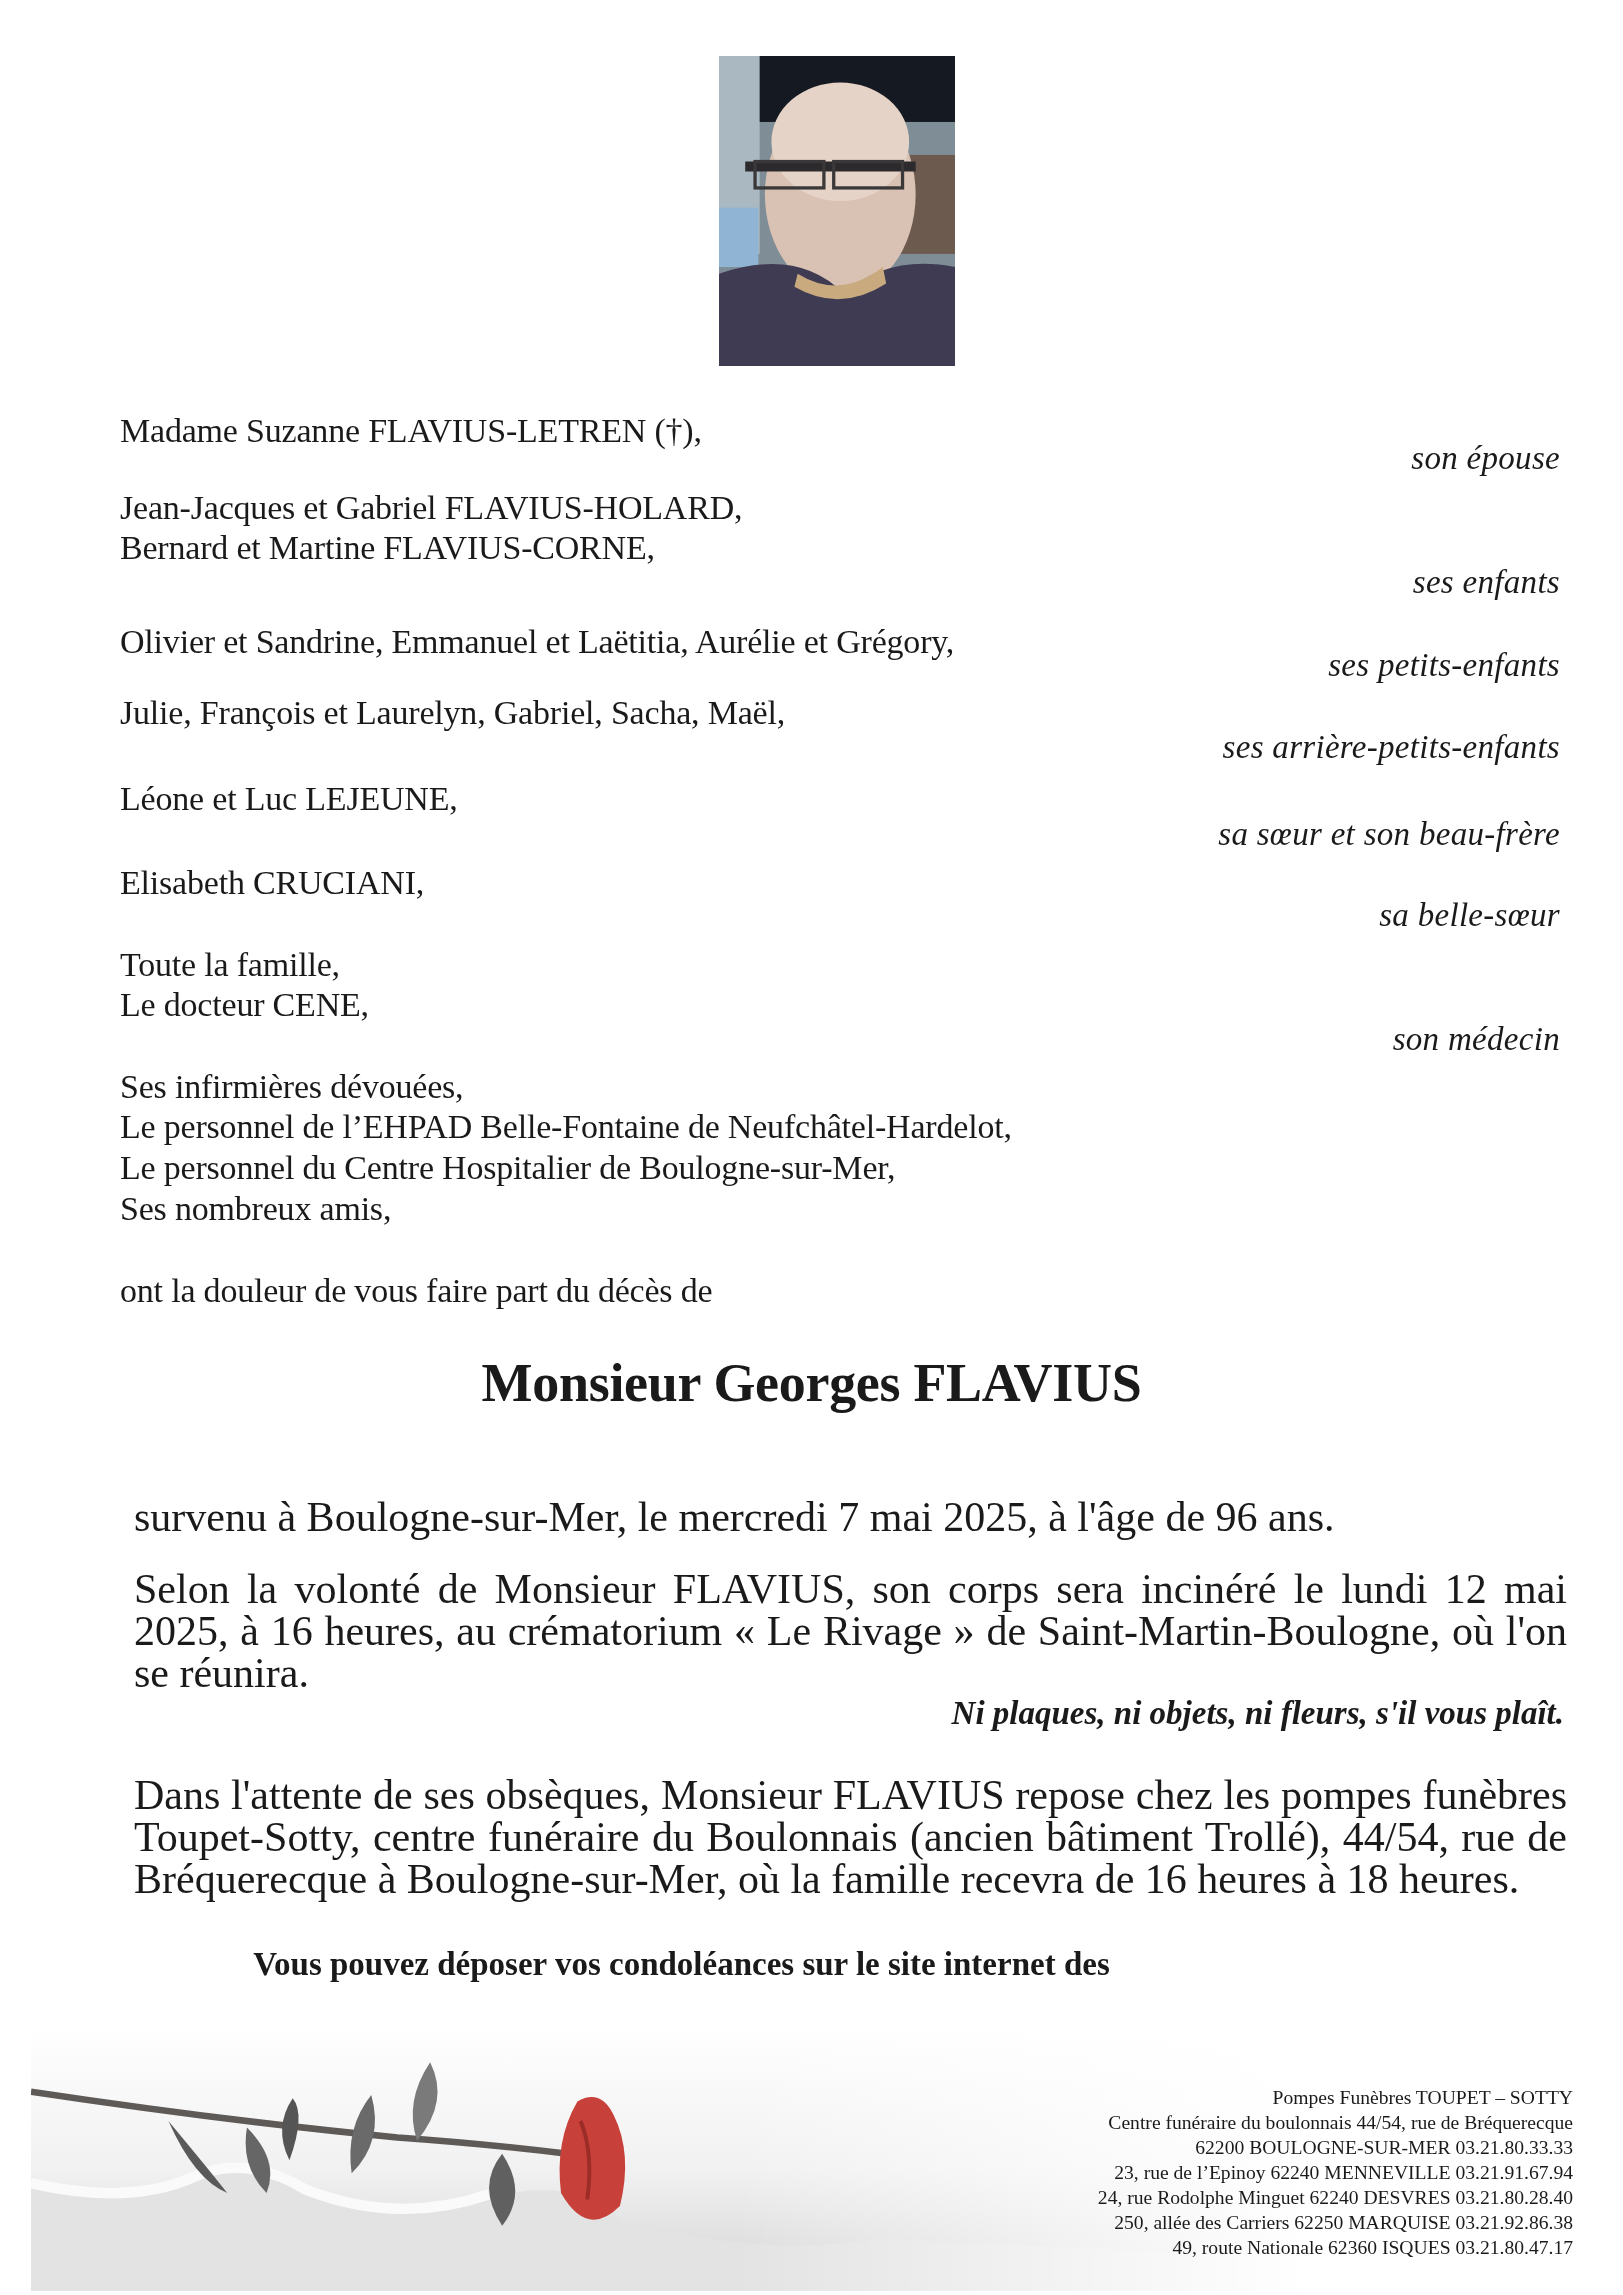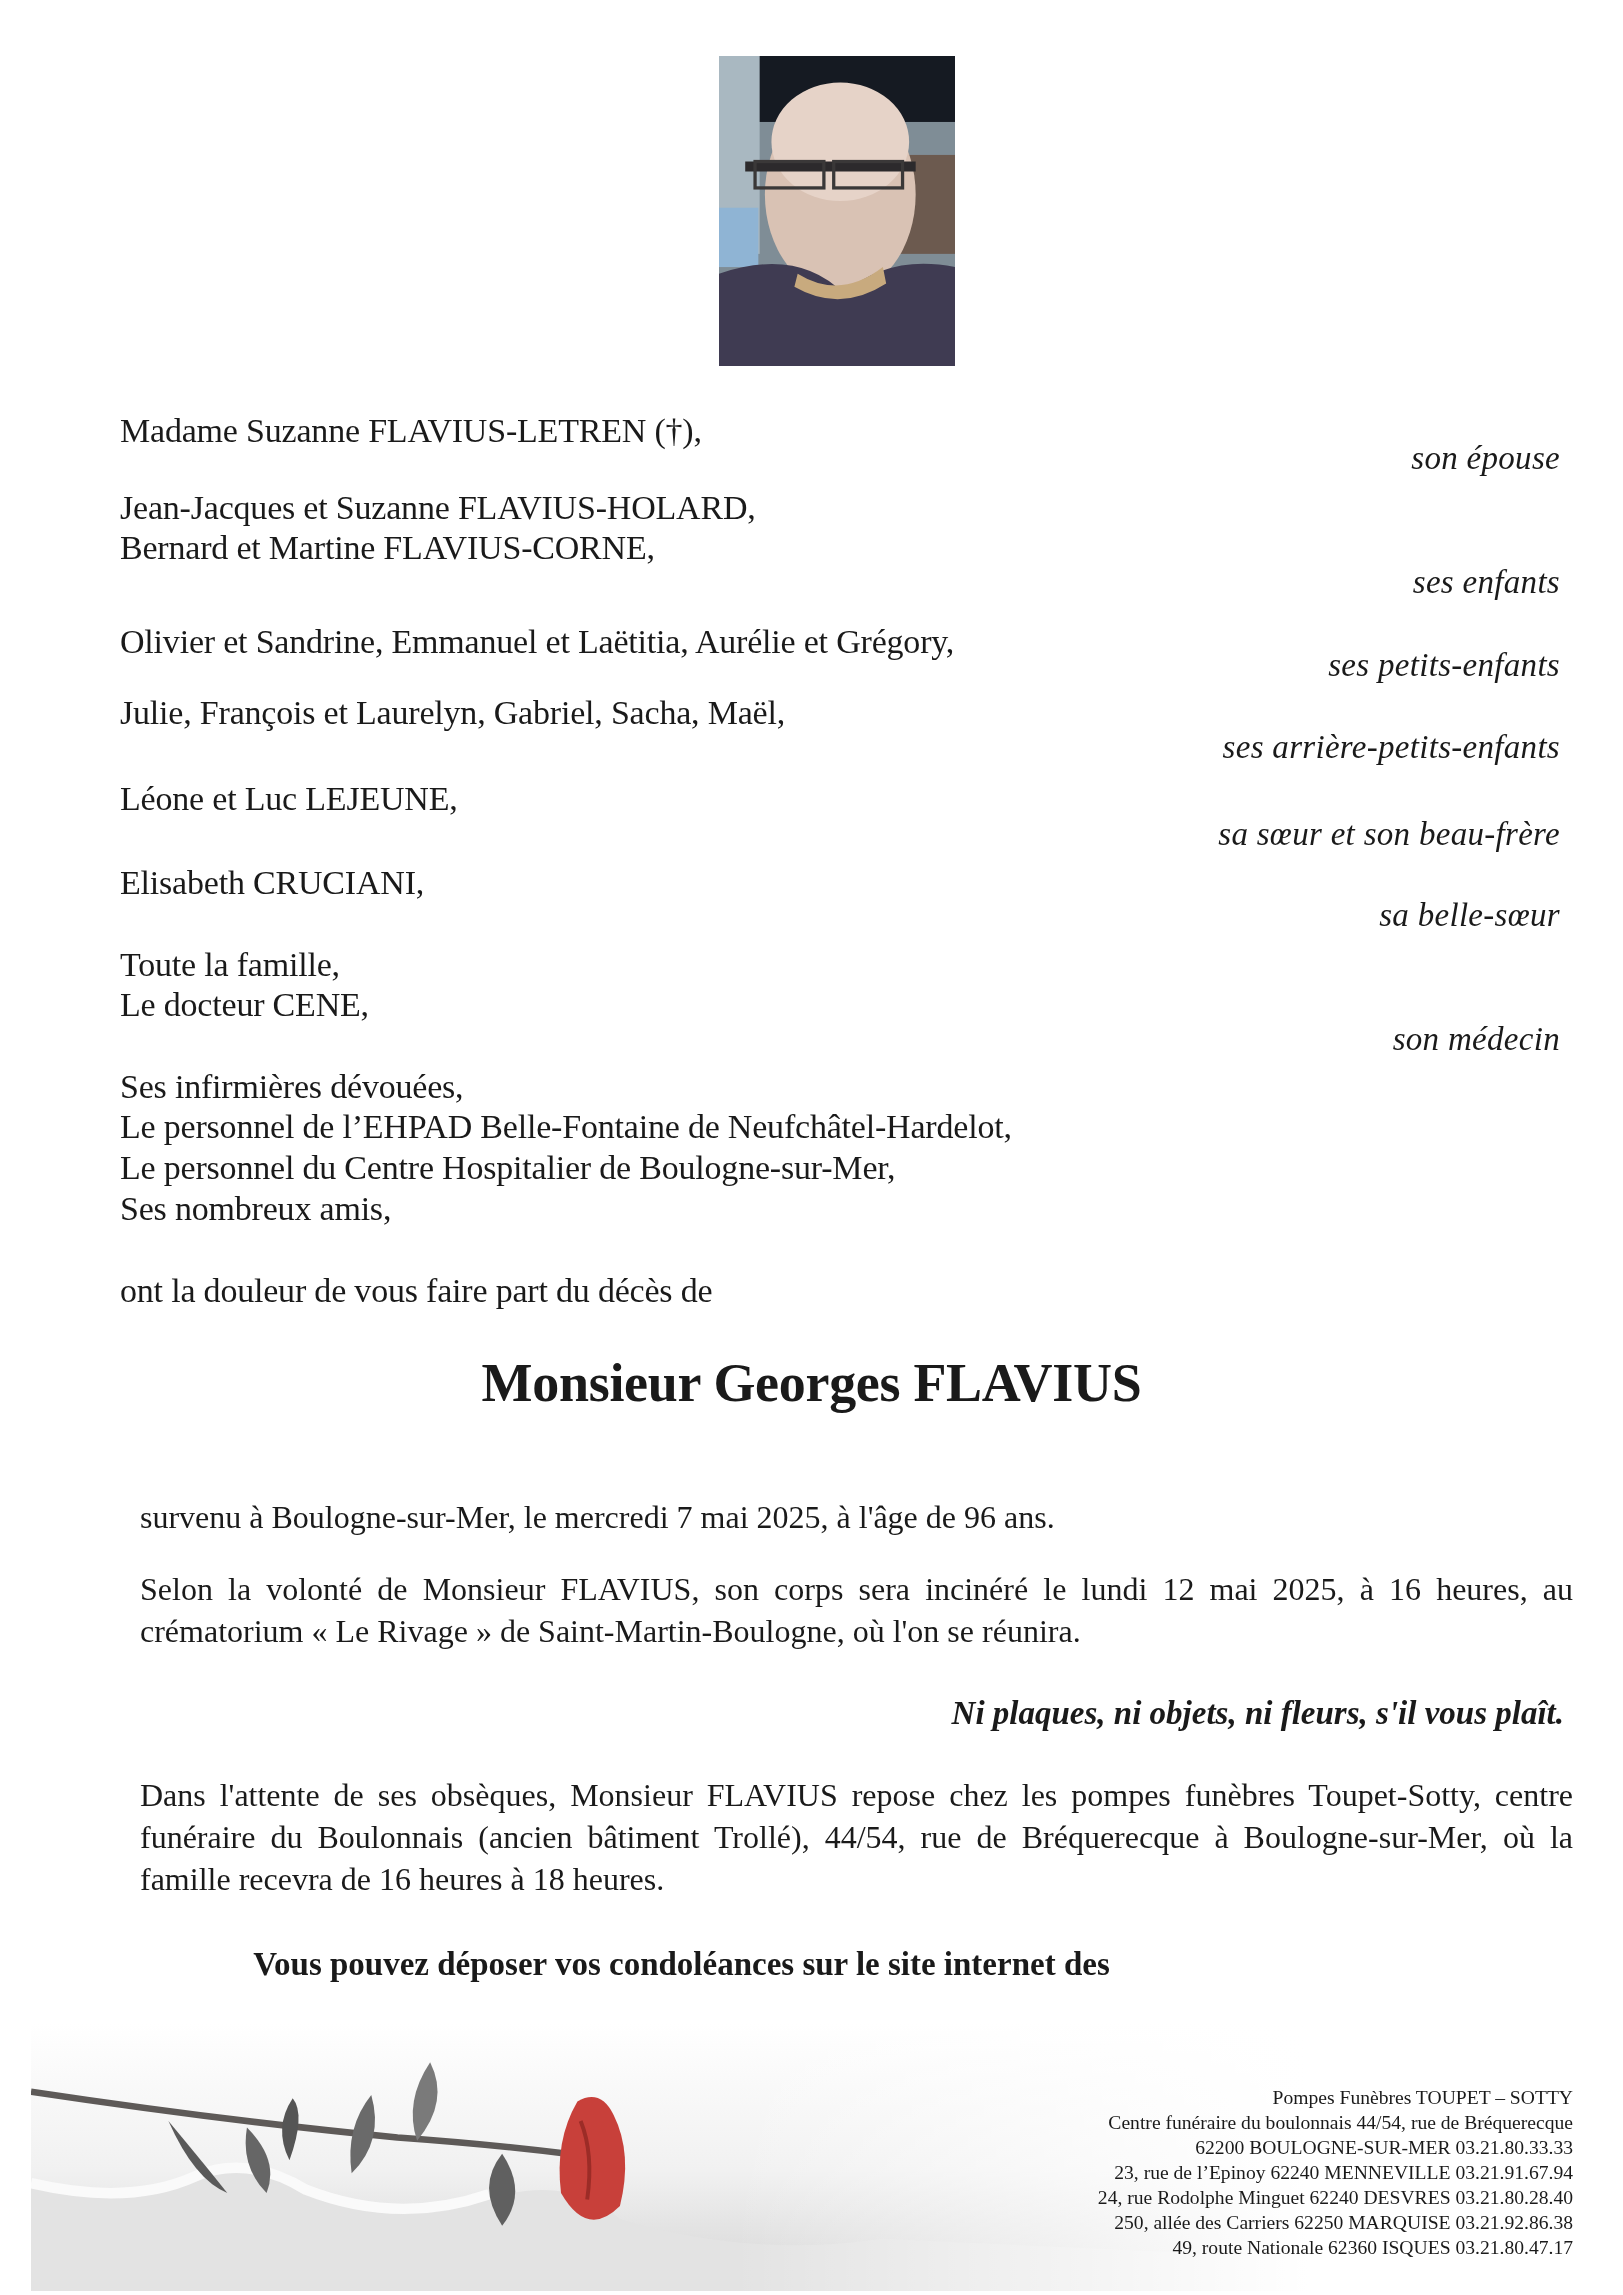--- a/index.html
+++ b/index.html
@@ -5,21 +5,21 @@
   html, body { margin:0; padding:0; background:#ffffff; }
   body { width:1623px; height:2295px; position:relative; overflow:hidden;
          font-family:"Liberation Serif", "DejaVu Serif", serif; color:#1a1a1a; }
   .abs { position:absolute; white-space:nowrap; }
   .left-line { font-size:34px; left:120px; line-height:39px; letter-spacing:-0.2px; }
   .rel { font-size:33px; font-style:italic; right:63px; text-align:right; letter-spacing:0.3px; }
   .photo { position:absolute; left:719px; top:56px; width:236px; height:310px; overflow:hidden;
            background:#2a2836; }
   .photo svg { display:block; width:100%; height:100%; }
   .name-heading { font-size:54px; font-weight:bold; left:0; width:1623px; text-align:center; top:1352px; letter-spacing:-0.3px; }
-  .para { position:absolute; left:140px; width:1433px; font-size:32px; line-height:42px; text-align:justify; }
+  .para { position:absolute; left:134px; width:1433px; font-size:42px; line-height:42px; text-align:justify; }
   .para p { margin:0; }
   .no-flowers { font-size:33px; font-weight:bold; font-style:italic; right:59px; top:1695px; }
   .condo { position:absolute; left:0; width:1363px; text-align:center; font-size:33px; font-weight:bold; line-height:41px; top:1944px; }
   .rose-area { position:absolute; left:31px; top:2023px; width:1276px; height:268px; overflow:hidden; }
   .rose-area svg { display:block; width:100%; height:100%; }
   .footer { position:absolute; right:50px; top:2085px; text-align:right; font-size:19.6px; line-height:25px; font-family:"Liberation Serif", serif; }
   .footer div { white-space:nowrap; }
 </style>
 </head>
 <body>
@@ -37,21 +37,21 @@
     <rect x="55" y="160" width="105" height="40" fill="none" stroke="#3a3838" stroke-width="5"></rect>
     <rect x="175" y="160" width="105" height="40" fill="none" stroke="#3a3838" stroke-width="5"></rect>
     <path d="M0 330 Q120 290 190 360 Q260 300 360 320 L360 470 L0 470 Z" fill="#3f3b52"></path>
     <path d="M120 330 Q185 370 250 320 L255 345 Q185 390 115 350 Z" fill="#c8aa7e"></path>
   </svg>
 </div>
 
 <div class="abs left-line" style="top:411px;">Madame Suzanne FLAVIUS-LETREN (†),</div>
 <div class="abs rel" style="top:440px;">son épouse</div>
 
-<div class="abs left-line" style="top:488px;">Jean-Jacques et Suzanne FLAVIUS-HOLARD,</div>
+<div class="abs left-line" style="top:488px;">Jean-Jacques et Gabriel FLAVIUS-HOLARD,</div>
 <div class="abs left-line" style="top:528px;">Bernard et Martine FLAVIUS-CORNE,</div>
 <div class="abs rel" style="top:564px;">ses enfants</div>
 
 <div class="abs left-line" style="top:622px;">Olivier et Sandrine, Emmanuel et Laëtitia, Aurélie et Grégory,</div>
 <div class="abs rel" style="top:647px;">ses petits-enfants</div>
 
 <div class="abs left-line" style="top:693px;">Julie, François et Laurelyn, Gabriel, Sacha, Maël,</div>
 <div class="abs rel" style="top:729px;">ses arrière-petits-enfants</div>
 
 <div class="abs left-line" style="top:779px;">Léone et Luc LEJEUNE,</div>

